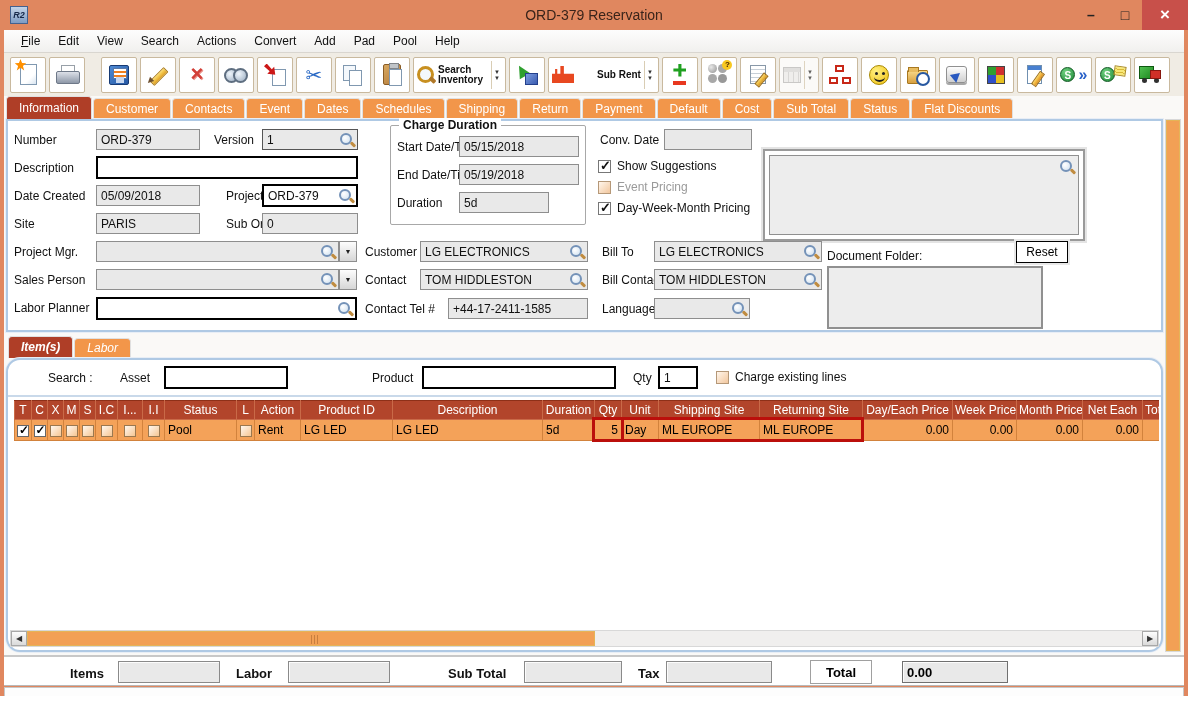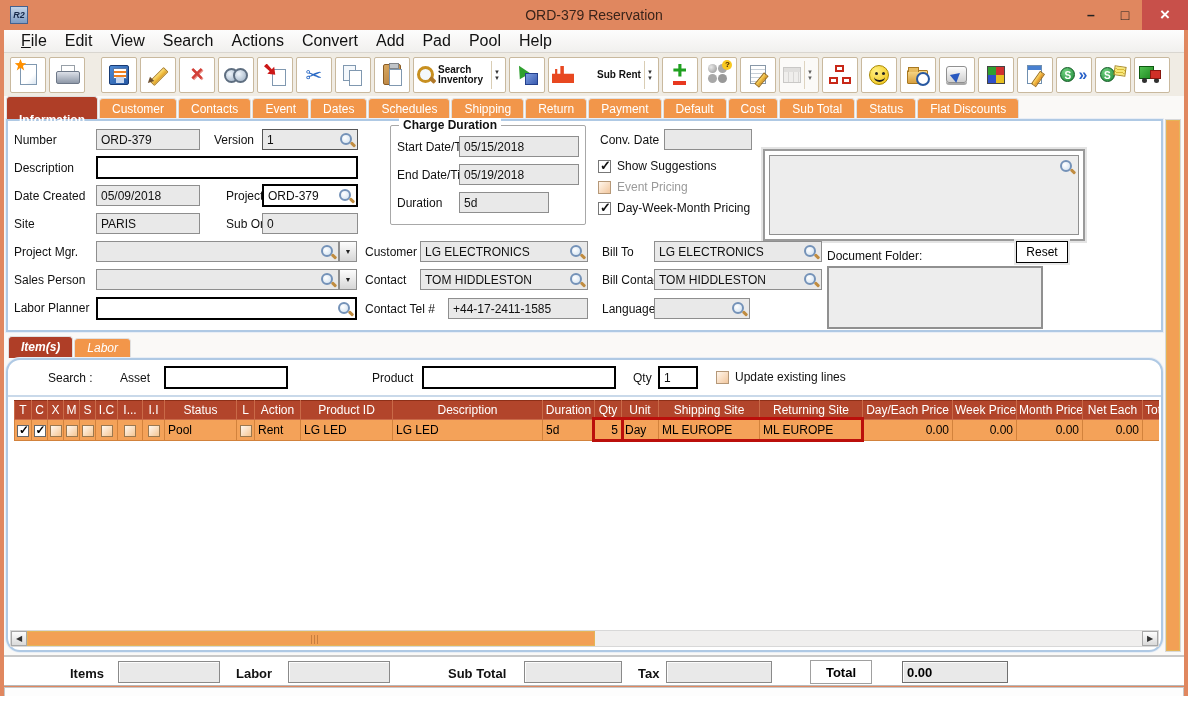--- a/index.html
+++ b/index.html
@@ -16,21 +16,21 @@
     line-height:30px; font-size:14px; color:#3A241A; }
   .win-controls { position:absolute; right:0; top:0; height:30px; display:flex; }
   .win-btn { width:34px; height:30px; display:flex; align-items:center; justify-content:center;
     color:#222; font-size:14px; font-weight:bold; cursor:default; }
   .win-btn.close { width:46px; background:#C8504A; color:#fff; font-size:17px; }
 
   
   .menubar { position:absolute; left:4px; top:30px; width:1180px; height:23px;
     background:linear-gradient(180deg,#FDFDFD,#F1F0EE); border-bottom:1px solid #D9D6D0;
     display:flex; align-items:center; padding-left:8px; }
-  .menu-item { display:inline-block; padding:3px 9px; font-size:16px; color:#111; }
+  .menu-item { display:inline-block; padding:3px 9px; font-size:12px; color:#111; }
   .menu-item.file::first-letter { text-decoration:underline; }
 
   
   .toolbar { position:absolute; left:4px; top:53px; width:1180px; height:43px;
     background:#F0ECE4; display:flex; align-items:center; padding:0 6px; gap:3px; }
   .tb-btn { height:36px; min-width:36px; background:#FFFFFF; border:1px solid #C9B99E;
     border-radius:2px; display:flex; align-items:center; justify-content:center;
     gap:3px; padding:2px 3px; position:relative; flex:none; }
   .tb-btn.disabled { opacity:.75; }
   .tb-sp { width:10px; flex:none; }
@@ -135,21 +135,21 @@
   .ic-truck::after { content:""; position:absolute; right:3px; top:4px; width:9px; height:7px; background:#D03028; border:1px solid #881810; }
   .ic-truck i { position:absolute; bottom:0; left:3px; width:5px; height:5px; border-radius:50%; background:#303030; box-shadow:12px 0 0 #303030; }
 
   
   .content { position:absolute; left:4px; top:96px; width:1180px; height:559px; background:#FAF9F7; }
 
   
   .tabstrip { position:absolute; left:2px; top:0; height:23px; display:flex; align-items:flex-end; }
   .tab { height:21px; background:#F2964A; color:#FFF; font-size:12px; padding:3px 12px 0 12px;
     border:1px solid #E0E0E0; border-bottom:none; border-radius:4px 4px 0 0; margin-right:1px; white-space:nowrap; }
-  .tab.active { height:23px; background:#AF3E27; font-weight:bold; padding-top:16px; z-index:3; }
+  .tab.active { height:23px; background:#AF3E27; font-weight:normal; padding-top:4px; z-index:3; }
 
   
   .panel { position:absolute; background:#FFF; border:2px solid #AFC9E4; box-shadow:0 0 0 1px #E8EEF6; }
   .info-panel  { left:2px; top:23px;  width:1157px; height:213px; }
   .items-panel { left:2px; top:262px; width:1157px; height:294px;border-radius:14px; }
   .items-tabstrip { position:absolute; left:4px; top:240px; height:22px; display:flex; align-items:flex-end;font-style:italic; }
 
   .lbl { position:absolute; font-size:12px; color:#111; white-space:nowrap; }
   .fld { position:absolute; height:21px; background:#E9E9E9; border:1px solid #8E8E8E; font-size:12px; color:#111;
     display:flex; align-items:center; padding:0 4px; white-space:nowrap; overflow:hidden; }
@@ -489,21 +489,21 @@
       <div class="search-row">
         <span class="lbl" style="left:40px;top:11px">Search :</span>
         <span class="lbl" style="left:112px;top:11px">Asset</span>
         <div class="fld edit" style="left:156px;top:6px;width:124px"></div>
         <span class="lbl" style="left:364px;top:11px">Product</span>
         <div class="fld edit" style="left:414px;top:6px;width:194px"></div>
         <span class="lbl" style="left:625px;top:11px">Qty</span>
         <div class="fld edit" style="left:650px;top:6px;width:40px">1</div>
         <div class="ckrow" style="left:708px;top:10px">
           <span class="ckb soft"></span>
-          <span>Update existing lines</span>
+          <span>Charge existing lines</span>
         </div>
       </div>
 
       <div class="items-table-wrap">
         <table class="items">
           <colgroup>
             <col style="width:17px">
               <col style="width:16px">
               <col style="width:16px">
               <col style="width:16px">

